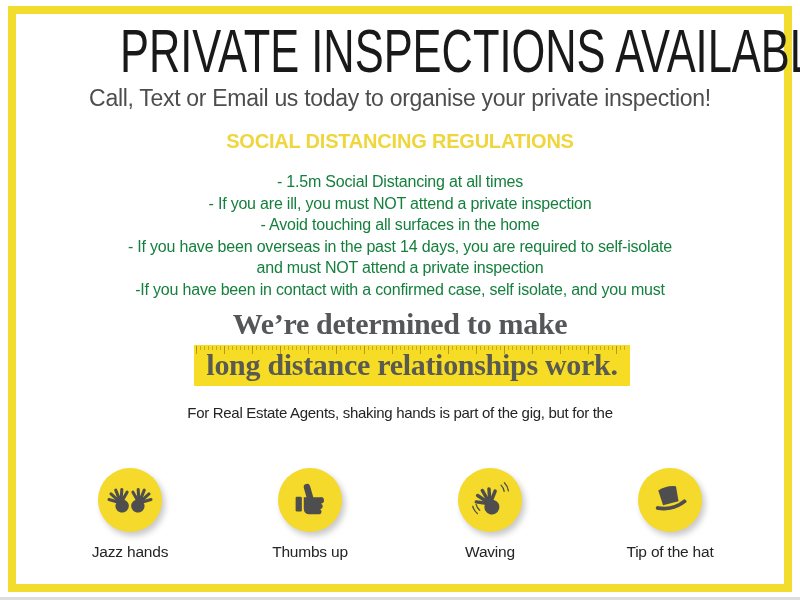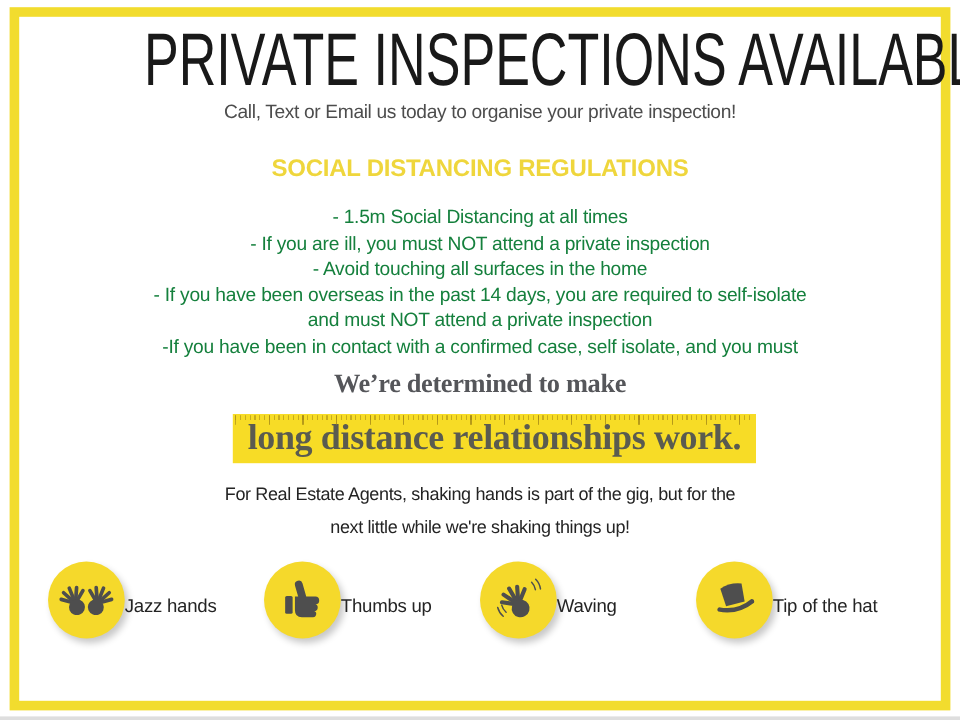--- a/index.html
+++ b/index.html
@@ -25,32 +25,32 @@
   }
   .sec{position:absolute;left:0;right:0;text-align:center;}
 
   .title{
     top:20px;
     font-size:62px;line-height:62px;font-weight:400;color:#191919;
     transform:scaleX(0.70);transform-origin:50% 50%;
     white-space:nowrap;letter-spacing:0px;
   }
   .subtitle{
-    top:85px;font-size:16px;color:#4d4d4d;letter-spacing:-0.3px;
+    top:85px;font-size:23px;color:#4d4d4d;letter-spacing:-0.3px;
   }
   .reg-heading{
     top:130px;font-size:20px;font-weight:700;
     color:var(--heading_yellow,#EFD63C);letter-spacing:-0.2px;
   }
   .rules{
     top:171px;font-size:16px;line-height:21.5px;color:#15803d;letter-spacing:-0.2px;
   }
   .quote1{
     top:307px;font-family:"Liberation Serif", "DejaVu Serif", serif;
-    font-weight:700;font-size:22px;color:var(--quote_gray,#55565A);
+    font-weight:700;font-size:30px;color:var(--quote_gray,#55565A);
     letter-spacing:-0.3px;
   }
   .quote2wrap{top:345px;padding-left:24px;}
   .quote2{
     position:relative;display:inline-block;
     font-family:"Liberation Serif", "DejaVu Serif", serif;
     font-weight:700;font-size:30px;color:#5A5B50;
     background:var(--highlight_yellow,#F7DC26);
     padding:3px 12px 4px 12px;letter-spacing:-0.3px;
   }
@@ -65,21 +65,21 @@
       rgba(160,132,21,0.75) 0 1px, transparent 1px 28px);
   }
   .message{
     top:399px;font-size:15px;line-height:27px;color:#242424;letter-spacing:-0.3px;
   }
   .greetings{
     position:absolute;left:40px;right:40px;top:468px;
     display:flex;justify-content:space-between;
   }
   .greet{
-    flex:1 1 0;display:flex;flex-direction:row;align-items:center;
+    flex:1 1 0;display:flex;flex-direction:column;align-items:center;
   }
   .circle{
     width:64px;height:64px;border-radius:50%;
     background:var(--circle_yellow,#F5D92B);
     box-shadow:3px 4px 6px rgba(0,0,0,0.22);
     display:flex;align-items:center;justify-content:center;
   }
   .circle svg{width:46px;height:46px;color:var(--icon_gray,#4E4E4E);}
   .greet-label{
     margin-top:11px;font-size:15.5px;color:#242424;letter-spacing:-0.2px;
@@ -107,21 +107,20 @@
   </div>
 
   <div class="sec quote1">We’re determined to make</div>
 
   <div class="sec quote2wrap">
     <span class="quote2">long distance relationships work.</span>
   </div>
 
   <div class="sec message">
     <div>For Real Estate Agents, shaking hands is part of the gig, but for the</div>
-    <div>next little while we're shaking things up!</div>
   </div>
 
   <div class="greetings">
 
     <div class="greet">
       <div class="circle">
         <svg viewBox="0 0 48 48" fill="currentColor">
           <g transform="translate(14.5,27) rotate(-22)">
             <rect x="-1.6" y="-14.5" width="3.2" height="12.5" rx="1.6" transform="rotate(-52)"></rect>
             <rect x="-1.6" y="-15.5" width="3.2" height="13.5" rx="1.6" transform="rotate(-26)"></rect>

